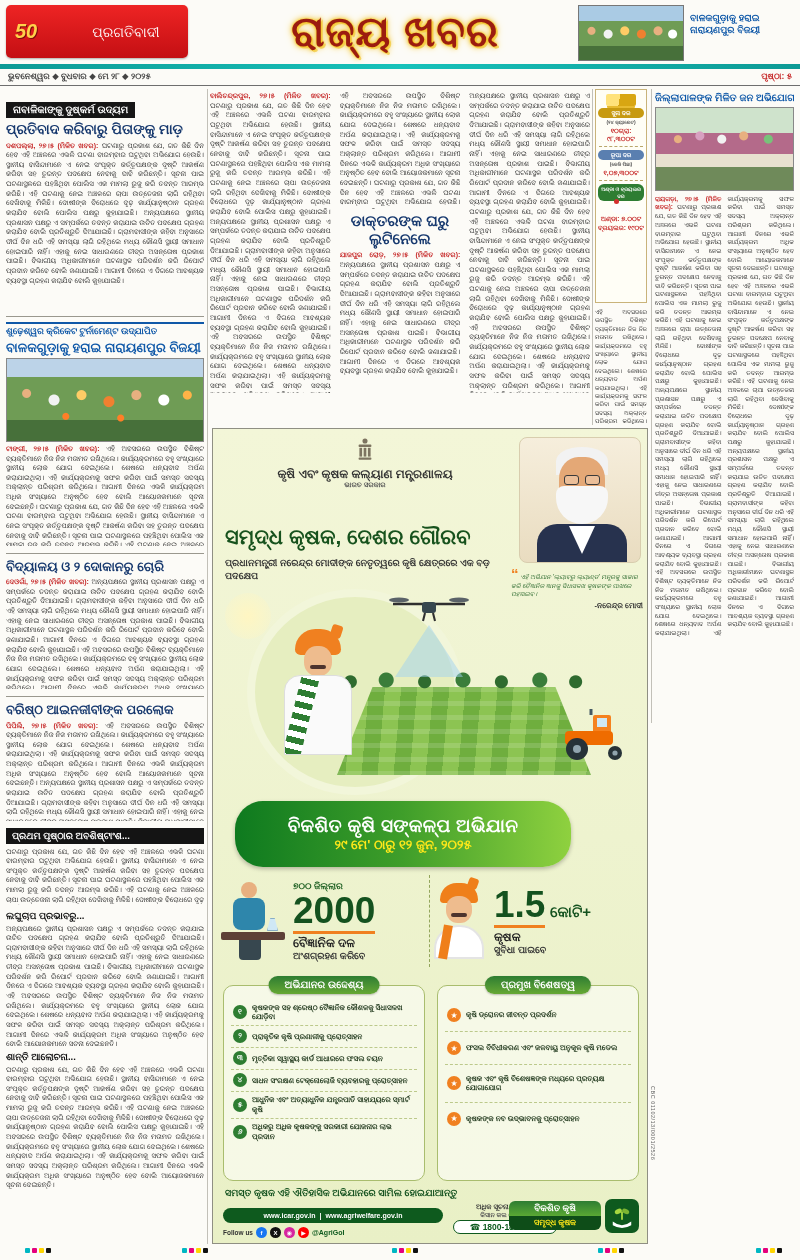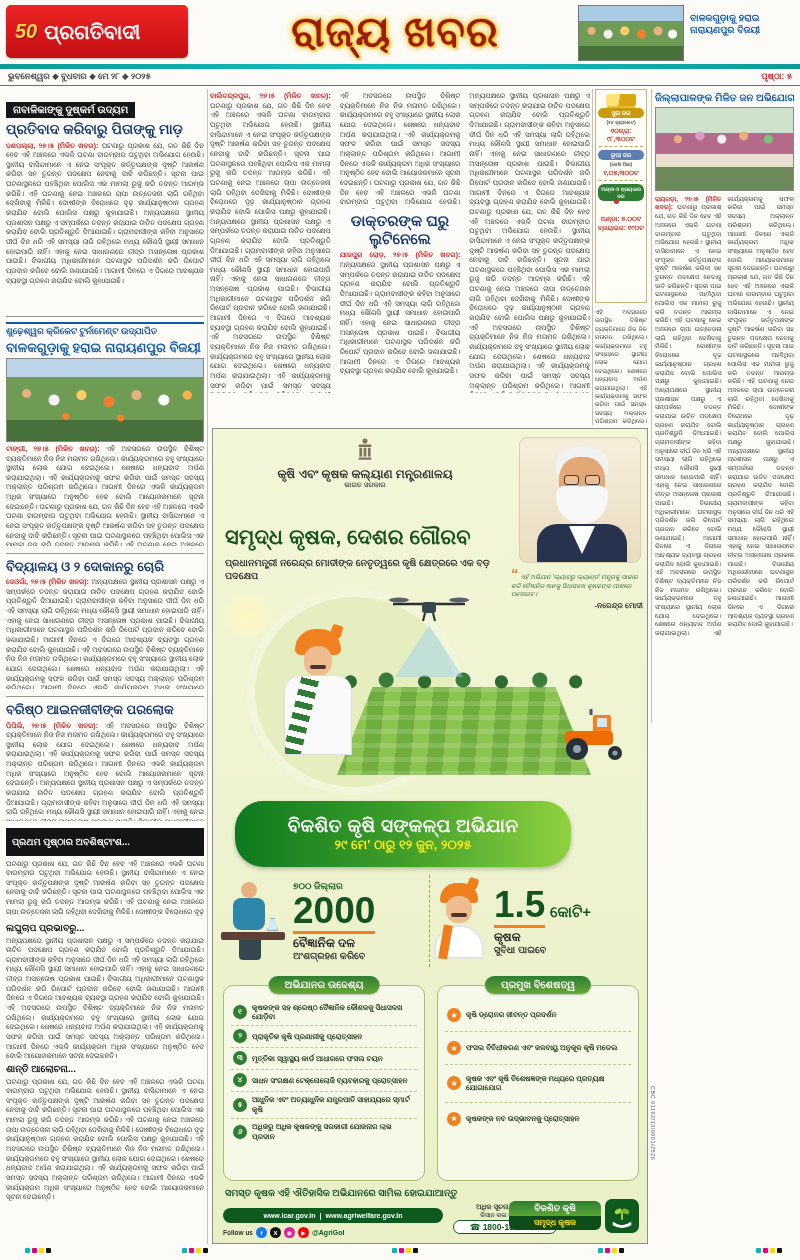--- a/index.html
+++ b/index.html
@@ -3,21 +3,21 @@
 <meta charset="utf-8">
 <style>
   *{margin:0;padding:0;box-sizing:border-box;}
   html,body{background:#e8e8e4;}
   .page{position:relative;width:800px;height:1260px;margin:0 auto;background:#fcfbf7;
         font-family:"Liberation Sans","DejaVu Sans",sans-serif;overflow:hidden;color:#1a1a1a;}
   
   .logo{position:absolute;left:6px;top:5px;width:182px;height:53px;background:linear-gradient(#ee2424,#c40f13);
         border-radius:5px;display:flex;align-items:center;gap:7px;padding:0 9px;box-shadow:0 1px 2px rgba(0,0,0,.3);}
   .logo-50{font-size:20px;font-weight:900;font-style:italic;color:#ffd24a;text-shadow:1px 1px 0 #7a0c0c;}
-  .logo-name{font-size:20px;font-weight:700;color:#fff;line-height:1;}
+  .logo-name{font-size:14px;font-weight:400;color:#fff;line-height:1;margin-left:48px;}
   .section-title{position:absolute;left:200px;top:8px;width:390px;text-align:center;font-size:42px;font-weight:900;
         color:#9b1c10;letter-spacing:1px;
         text-shadow:0 0 2px #f8c200,0 0 5px #f3c11c,0 0 9px #f5d76e,2px 2px 0 #f5d76e;}
   .top-photo{position:absolute;left:578px;top:5px;width:106px;height:56px;border:1px solid #777;
         background:
           radial-gradient(circle at 12% 46%, #e8b080 3.5px, transparent 4.5px),
           radial-gradient(circle at 28% 52%, #f2f2f2 4px, transparent 5px),
           radial-gradient(circle at 44% 46%, #ffcc66 4px, transparent 5px),
           radial-gradient(circle at 60% 52%, #f08030 4px, transparent 5px),
           radial-gradient(circle at 76% 46%, #e8b080 4px, transparent 5px),
@@ -38,21 +38,21 @@
   .kicker-dark{display:inline-block;background:#161616;color:#fff;font-size:10px;font-weight:800;padding:2px 7px;}
   .kicker-blue{font-size:9px;font-weight:800;color:#0f58a8;border-top:2px solid #0f58a8;padding-top:2px;margin-top:2px;}
   .hl{font-weight:900;line-height:1.18;margin:3px 0;}
   .navy{color:#16386e;} .blue{color:#0f58a8;}
   .sz14{font-size:14px;} .sz13{font-size:13px;} .sz15{font-size:15px;text-align:center;}
   .bighl{font-size:16.5px;letter-spacing:-.3px;white-space:nowrap;overflow:hidden;color:#16386e;font-weight:900;margin-bottom:4px;}
   .dhl{font-size:10px;white-space:nowrap;overflow:hidden;}
   .body{font-size:7px;line-height:1.38;text-align:justify;overflow:hidden;margin:2px 0;color:#191919;}
   .lead{color:#c62828;font-weight:800;}
   .sep{border-top:1px solid #9a988e;margin:7px 0 5px;}
-  .banner-dark{background:#141414;color:#fff;font-size:9.5px;font-weight:800;padding:8px 6px;margin:7px 0 3px;}
+  .banner-dark{background:#141414;color:#fff;font-size:9.5px;font-weight:800;padding:2px 6px;margin:7px 0 3px;}
   .subhead{font-size:9.5px;font-weight:800;color:#111;margin:5px 0 2px;}
   .photo{width:100%;height:84px;border:1px solid #888;}
   .crowd{background:
       radial-gradient(circle at 10% 42%, #e8b080 4px, transparent 5px),
       radial-gradient(circle at 24% 50%, #f2f2f2 5px, transparent 6px),
       radial-gradient(circle at 38% 44%, #ffcc66 4.5px, transparent 5.5px),
       radial-gradient(circle at 52% 52%, #f08030 5px, transparent 6px),
       radial-gradient(circle at 66% 44%, #e8b080 4.5px, transparent 5.5px),
       radial-gradient(circle at 80% 50%, #ffffff 5px, transparent 6px),
       radial-gradient(circle at 92% 44%, #ffb347 4px, transparent 5px),

